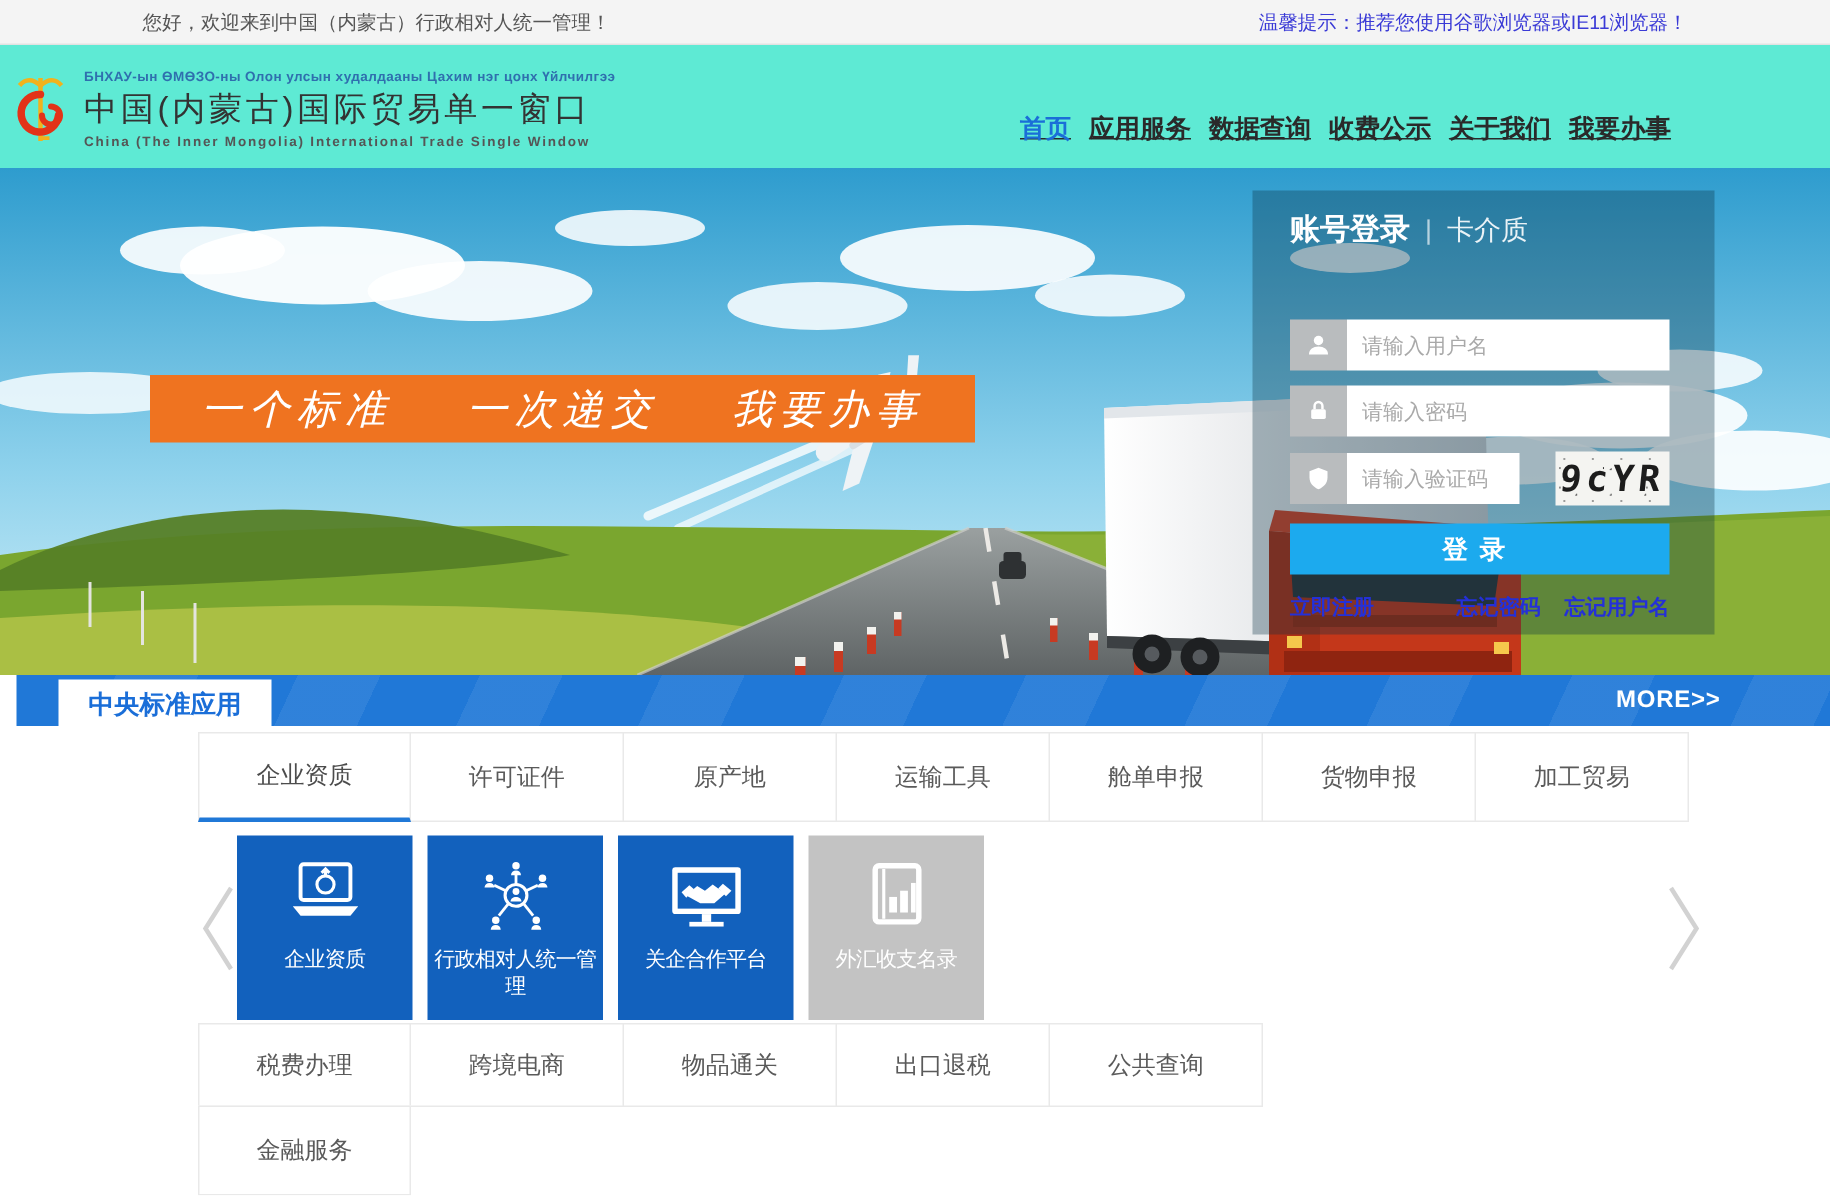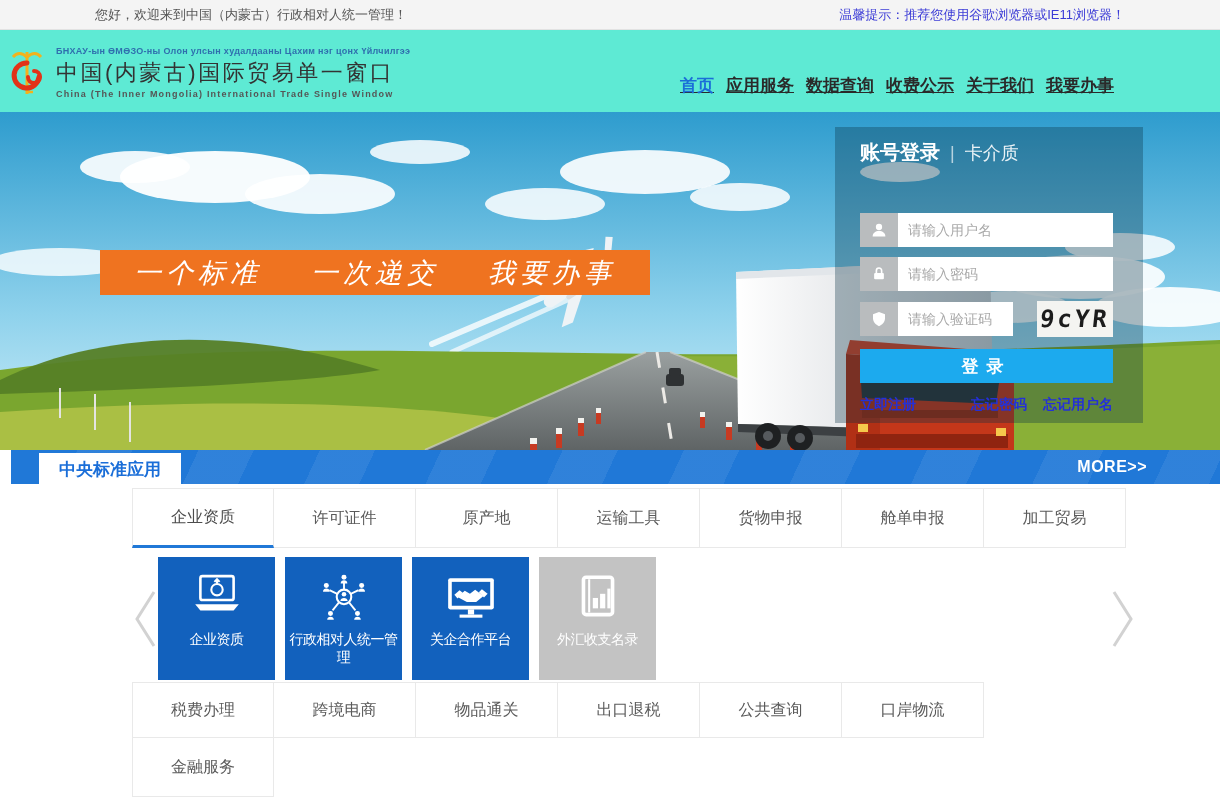--- a/index.html
+++ b/index.html
@@ -300,22 +300,22 @@
   <div class="apps-band">
     <div class="band-tab">中央标准应用</div>
     <div class="band-more">MORE&gt;&gt;</div>
   </div>
 
   <div class="tabs-row tabs-row1">
     <div class="tab-cell active">企业资质</div>
     <div class="tab-cell">许可证件</div>
     <div class="tab-cell">原产地</div>
     <div class="tab-cell">运输工具</div>
+    <div class="tab-cell">舱单申报</div>
     <div class="tab-cell">货物申报</div>
-    <div class="tab-cell">舱单申报</div>
     <div class="tab-cell">加工贸易</div>
   </div>
 
   <div class="cards">
     <div class="app-card">
       <span class="card-icon">
         <svg viewBox="0 0 52 52">
           <rect x="10" y="4" width="32" height="23" rx="2" fill="none" stroke="#fff" stroke-width="2.5"></rect>
           <polygon points="5,31 47,31 42,37 10,37" fill="#fff"></polygon>
           <circle cx="26" cy="17" r="5.5" fill="none" stroke="#fff" stroke-width="2"></circle>
@@ -391,20 +391,19 @@
         <polyline points="6,4 23,31 6,58" fill="none" stroke="#d2d2d2" stroke-width="3"></polyline>
       </svg>
   </div>
 
   <div class="tabs-row tabs-row2">
     <div class="tab-cell">税费办理</div>
     <div class="tab-cell">跨境电商</div>
     <div class="tab-cell">物品通关</div>
     <div class="tab-cell">出口退税</div>
     <div class="tab-cell">公共查询</div>
-    <div class="tab-cell">口岸物流</div>
   </div>
 
   <div class="tabs-row tabs-row3">
     <div class="tab-cell">金融服务</div>
   </div>
 
 </div>
 
 </body></html>

